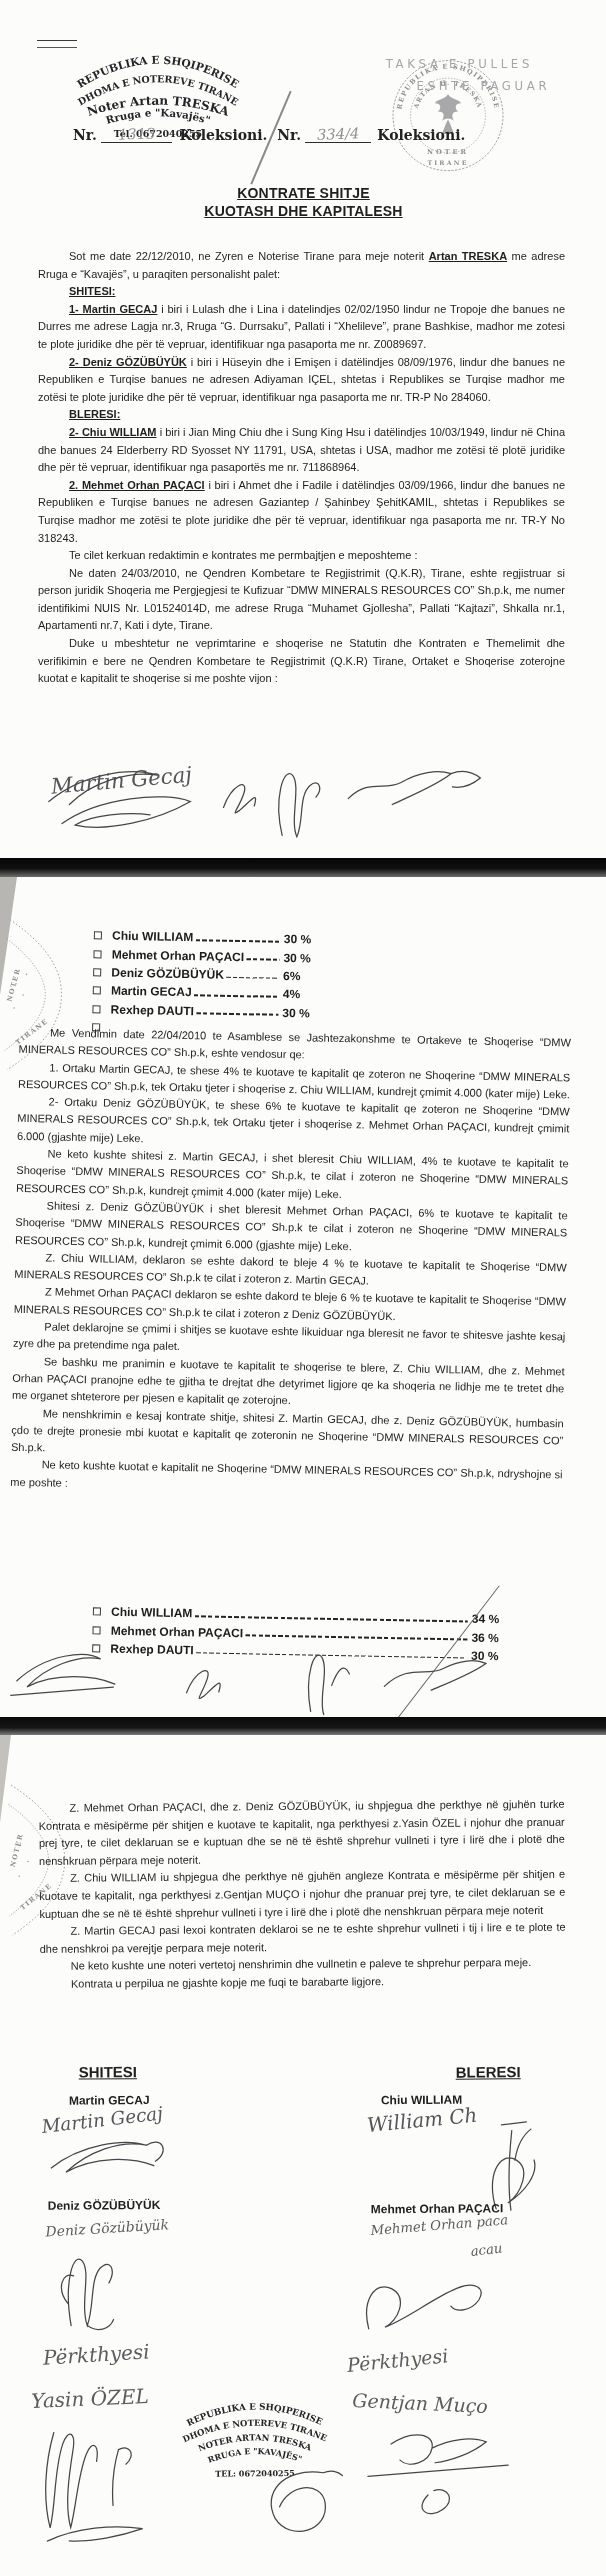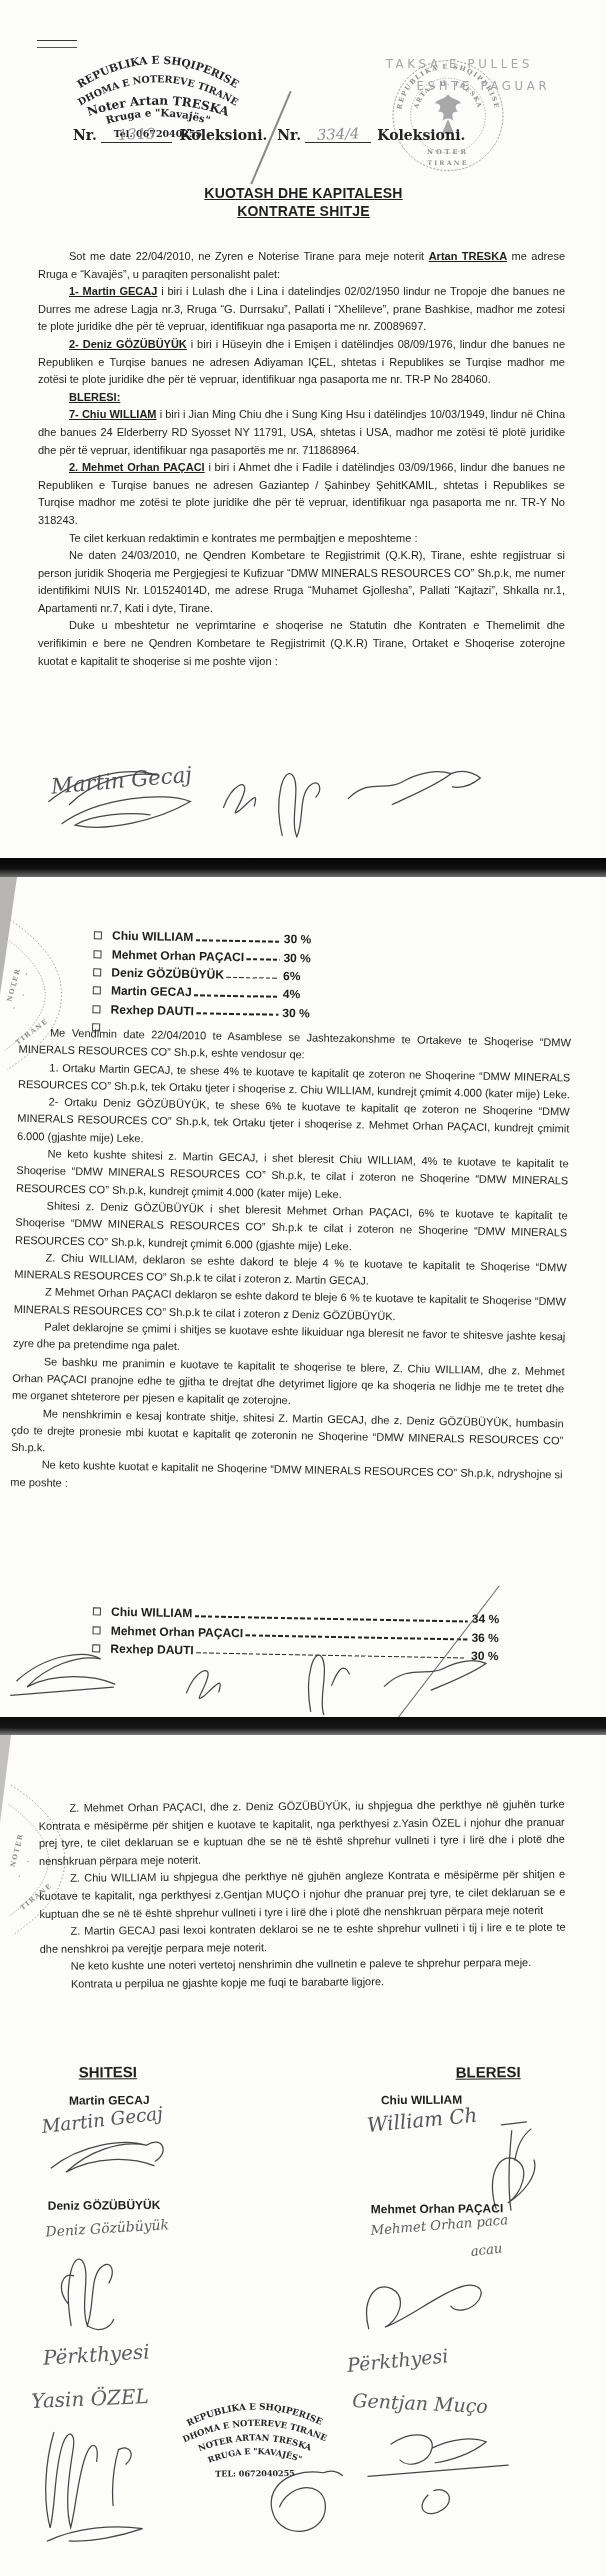--- a/index.html
+++ b/index.html
@@ -114,30 +114,31 @@
     <text class="overlay-gray" font-size="16" x="20" y="34">TAKSA E PULLES</text>
     <text class="overlay-gray" font-size="16" x="62" y="64">ESHTE  PAGUAR</text>
   </svg>
 
   <div class="registry">
     <span class="lbl">Nr.</span><span class="uline u1"><span class="hand-num">1313</span></span><span class="lbl">Koleksioni.</span>&nbsp;&nbsp;<span class="lbl">Nr.</span><span class="uline u2"><span class="hand-num">334/4</span></span><span class="lbl">Koleksioni.</span>
   </div>
   <div class="slash"></div>
 
   <div class="title">
+    <div><span>KONTRATE SHITJE</span></div>
     <div><span>KUOTASH DHE KAPITALESH</span></div>
-    <div><span>KONTRATE SHITJE</span></div>
   </div>
 
   <div class="body-text" id="p1-body">
-      <p class="para"><span>Sot me date 22/04/2010, ne Zyren e Noterise Tirane para meje noterit </span><span class="b">Artan TRESKA</span><span> me adrese Rruga e “Kavajës”, u paraqiten personalisht palet:</span></p>
+      <p class="para"><span>Sot me date 22/12/2010, ne Zyren e Noterise Tirane para meje noterit </span><span class="b">Artan TRESKA</span><span> me adrese Rruga e “Kavajës”, u paraqiten personalisht palet:</span></p>
+      <p class="para"><span class="b u">SHITESI:</span></p>
       <p class="para"><span class="b">1- Martin GECAJ</span><span> i biri i Lulash dhe i Lina i datelindjes 02/02/1950 lindur ne Tropoje dhe banues ne Durres me adrese Lagja nr.3, Rruga “G. Durrsaku”, Pallati i “Xhelileve”, prane Bashkise, madhor me zotesi te plote juridike dhe për të vepruar,  identifikuar nga pasaporta me nr. Z0089697.</span></p>
       <p class="para"><span class="b">2- Deniz GÖZÜBÜYÜK</span><span> i biri i Hüseyin dhe i Emişen i datëlindjes 08/09/1976, lindur dhe banues ne Republiken e Turqise banues ne adresen Adiyaman IÇEL, shtetas i Republikes se Turqise madhor me zotësi te plote juridike dhe për të vepruar,  identifikuar nga pasaporta me nr. TR-P No 284060.</span></p>
       <p class="para"><span class="b u">BLERESI:</span></p>
-      <p class="para"><span class="b">7- Chiu WILLIAM</span><span> i biri i Jian Ming Chiu dhe i Sung King Hsu i datëlindjes 10/03/1949, lindur në China dhe banues 24 Elderberry RD Syosset NY 11791, USA, shtetas i USA, madhor me zotësi të plotë juridike dhe për të vepruar, identifikuar nga  pasaportës me nr. 711868964.</span></p>
+      <p class="para"><span class="b">2- Chiu WILLIAM</span><span> i biri i Jian Ming Chiu dhe i Sung King Hsu i datëlindjes 10/03/1949, lindur në China dhe banues 24 Elderberry RD Syosset NY 11791, USA, shtetas i USA, madhor me zotësi të plotë juridike dhe për të vepruar, identifikuar nga  pasaportës me nr. 711868964.</span></p>
       <p class="para"><span class="b">2. Mehmet Orhan PAÇACI</span><span> i biri i Ahmet dhe i Fadile i datëlindjes 03/09/1966, lindur dhe banues ne Republiken e Turqise banues ne adresen Gaziantep / Şahinbey ŞehitKAMIL, shtetas i Republikes se Turqise madhor me zotësi te plote juridike dhe për të vepruar,  identifikuar nga pasaporta me nr. TR-Y No 318243.</span></p>
       <p class="para"><span>Te cilet kerkuan redaktimin e kontrates me permbajtjen e meposhteme :</span></p>
       <p class="para"><span>Ne daten 24/03/2010, ne Qendren Kombetare te Regjistrimit (Q.K.R), Tirane, eshte regjistruar si person juridik Shoqeria me Pergjegjesi te Kufizuar “DMW MINERALS RESOURCES CO” Sh.p.k, me numer identifikimi NUIS Nr. L01524014D, me adrese Rruga “Muhamet Gjollesha”, Pallati “Kajtazi”, Shkalla nr.1, Apartamenti nr.7, Kati i dyte, Tirane.</span></p>
       <p class="para"><span>Duke u mbeshtetur ne veprimtarine e shoqerise ne Statutin dhe Kontraten e Themelimit dhe verifikimin e bere ne Qendren Kombetare te Regjistrimit (Q.K.R) Tirane, Ortaket e Shoqerise zoterojne kuotat e kapitalit te shoqerise si me poshte vijon :</span></p>
     </div>
 
   <svg style="left:40px;top:753px;" width="455" height="103" viewBox="0 0 620 140">
     <text class="hand" x="15" y="48" font-size="29" font-style="italic" fill="#55555a" font-family="DejaVu Serif,serif" transform="rotate(-5 100 40)">Martin Gecaj</text>
     <path class="ink" d="M30,96 C80,60 170,52 205,66 C160,92 90,108 48,98 C70,84 120,80 150,84 M12,66 C55,30 120,18 160,30 C120,24 70,40 40,70"></path>
     <path class="ink" d="M250,74 C262,42 284,34 278,54 C272,74 258,88 272,78 C288,64 298,50 292,72"></path>

